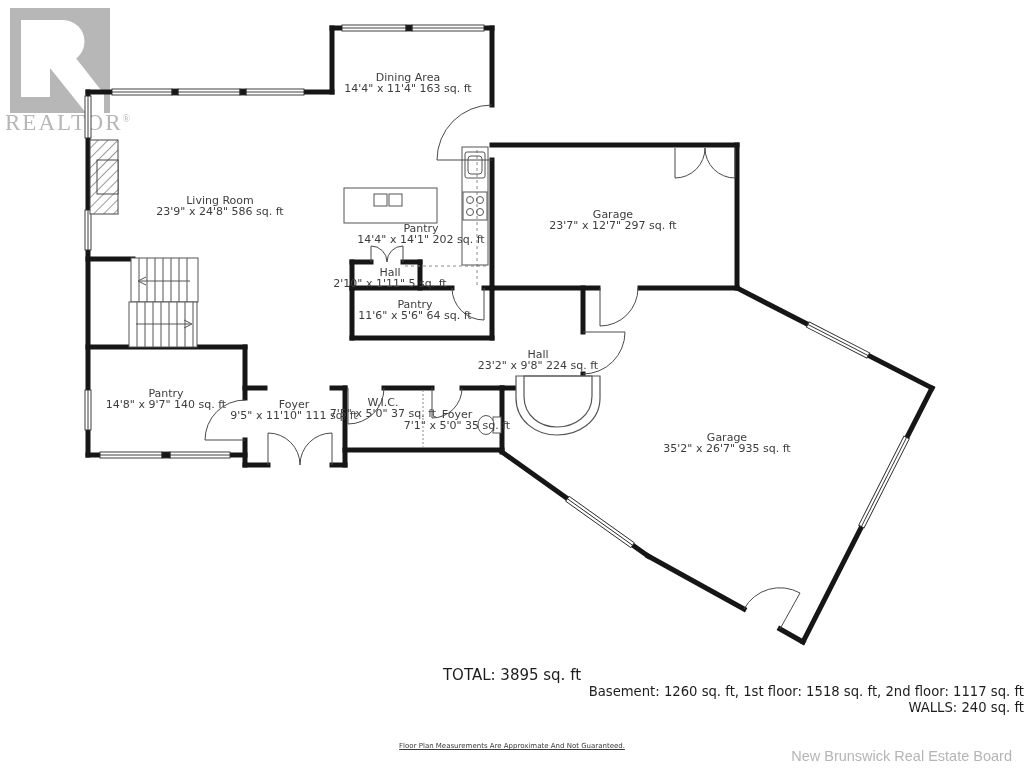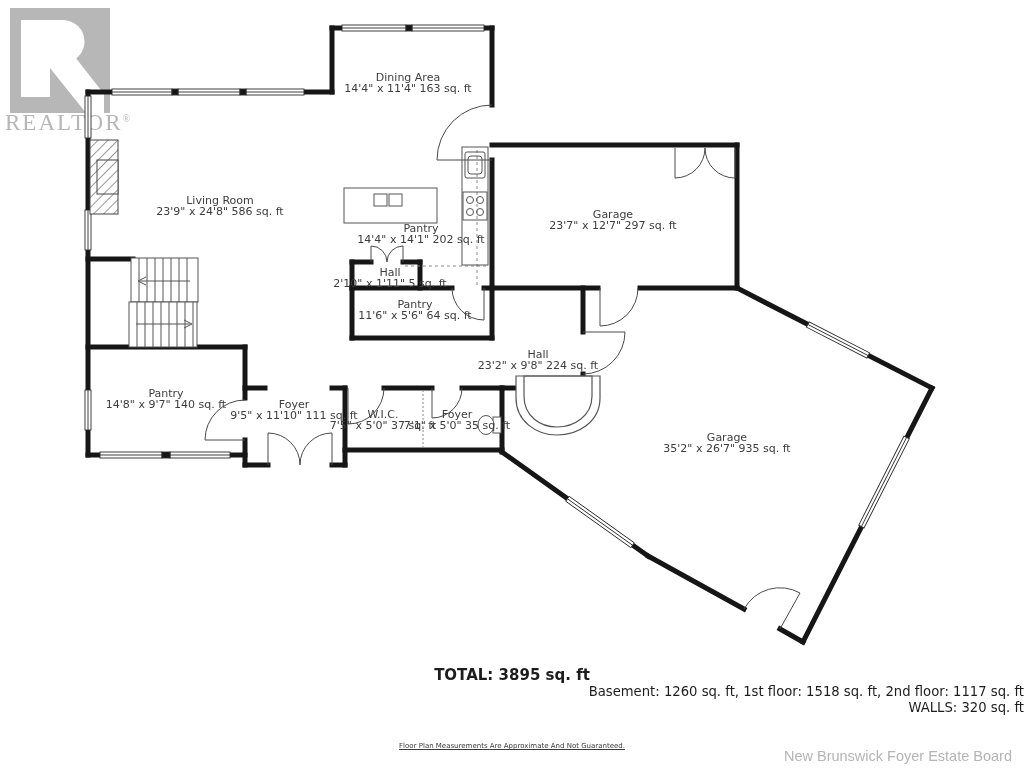--- a/index.html
+++ b/index.html
@@ -10,21 +10,21 @@
   .wordmark{position:absolute;left:5px;top:110px;z-index:1;color:#b7b7b7;
             font-size:23px;letter-spacing:2px;font-family:Liberation Serif, serif;
             white-space:nowrap;}
   .wordmark sup{font-size:10px;vertical-align:8px;letter-spacing:0;}
   .room-label{position:absolute;transform:translate(-50%,-50%);z-index:3;
               text-align:center;font-size:11px;line-height:11px;color:#3d3d3d;
               white-space:nowrap;}
   .room-label .rname{display:block;}
   .room-label .rdims{display:block;}
   .summary{position:absolute;left:0;right:0;top:666px;z-index:3;text-align:center;color:#1d1d1d;}
-  .summary-total{font-size:15px;font-weight:bold;line-height:18px;text-align:center;}
+  .summary-total{font-size:15px;font-weight:normal;line-height:18px;text-align:center;}
   .summary-line{font-size:13.2px;line-height:16px;text-align:right;}
   .disclaimer{position:absolute;left:0;right:0;top:742px;z-index:3;text-align:center;
               font-size:7px;color:#3a3a3a;text-decoration:underline;}
   .attribution{position:absolute;right:12px;bottom:4px;z-index:3;font-size:14.5px;
                color:#b5b5b5;font-family:"Liberation Sans",sans-serif;}
 </style>
 </head>
 <body>
 
 <div class="wordmark"><span>REALTOR</span><sup>®</sup></div>
@@ -248,32 +248,32 @@
     <span class="rdims">23'2" x 9'8" 224 sq. ft</span>
   </div>
 <div class="room-label" style="left:166px;top:399px">
     <span class="rname">Pantry</span>
     <span class="rdims">14'8" x 9'7" 140 sq. ft</span>
   </div>
 <div class="room-label" style="left:294px;top:410px">
     <span class="rname">Foyer</span>
     <span class="rdims">9'5" x 11'10" 111 sq. ft</span>
   </div>
-<div class="room-label" style="left:383px;top:420px">
+<div class="room-label" style="left:383px;top:408px">
     <span class="rname">W.I.C.</span>
     <span class="rdims">7'5" x 5'0" 37 sq. ft</span>
   </div>
 <div class="room-label" style="left:457px;top:420px">
     <span class="rname">Foyer</span>
     <span class="rdims">7'1" x 5'0" 35 sq. ft</span>
   </div>
 <div class="room-label" style="left:727px;top:443px">
     <span class="rname">Garage</span>
     <span class="rdims">35'2" x 26'7" 935 sq. ft</span>
   </div>
 
 <div class="summary">
   <div class="summary-total">TOTAL: 3895 sq. ft</div>
   <div class="summary-line">Basement: 1260 sq. ft, 1st floor: 1518 sq. ft, 2nd floor: 1117 sq. ft</div>
-  <div class="summary-line">WALLS: 320 sq. ft</div>
+  <div class="summary-line">WALLS: 240 sq. ft</div>
 </div>
 <div class="disclaimer">Floor Plan Measurements Are Approximate And Not Guaranteed.</div>
-<div class="attribution">New Brunswick Foyer Estate Board</div>
+<div class="attribution">New Brunswick Real Estate Board</div>
 
 </body></html>

